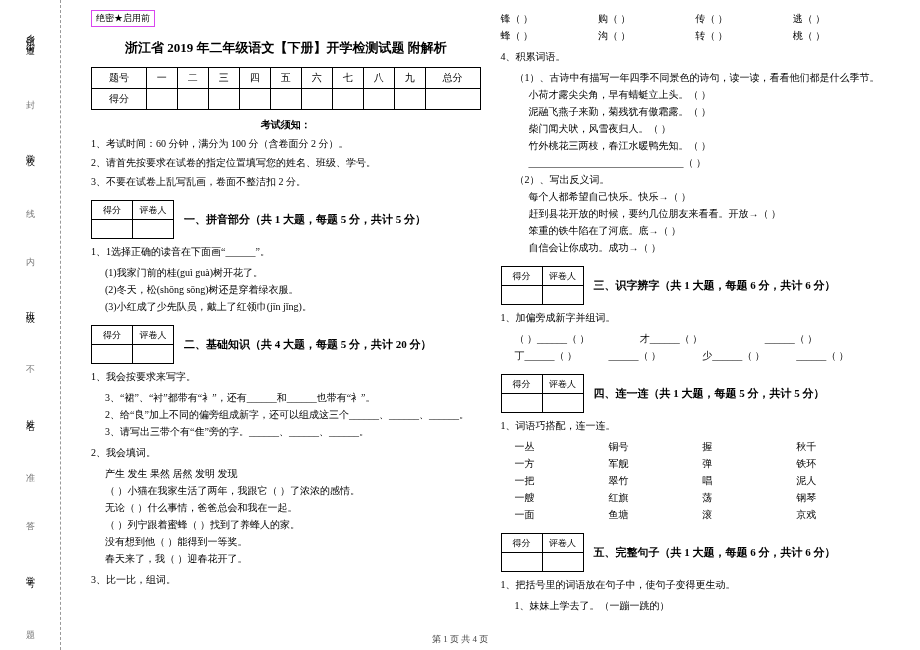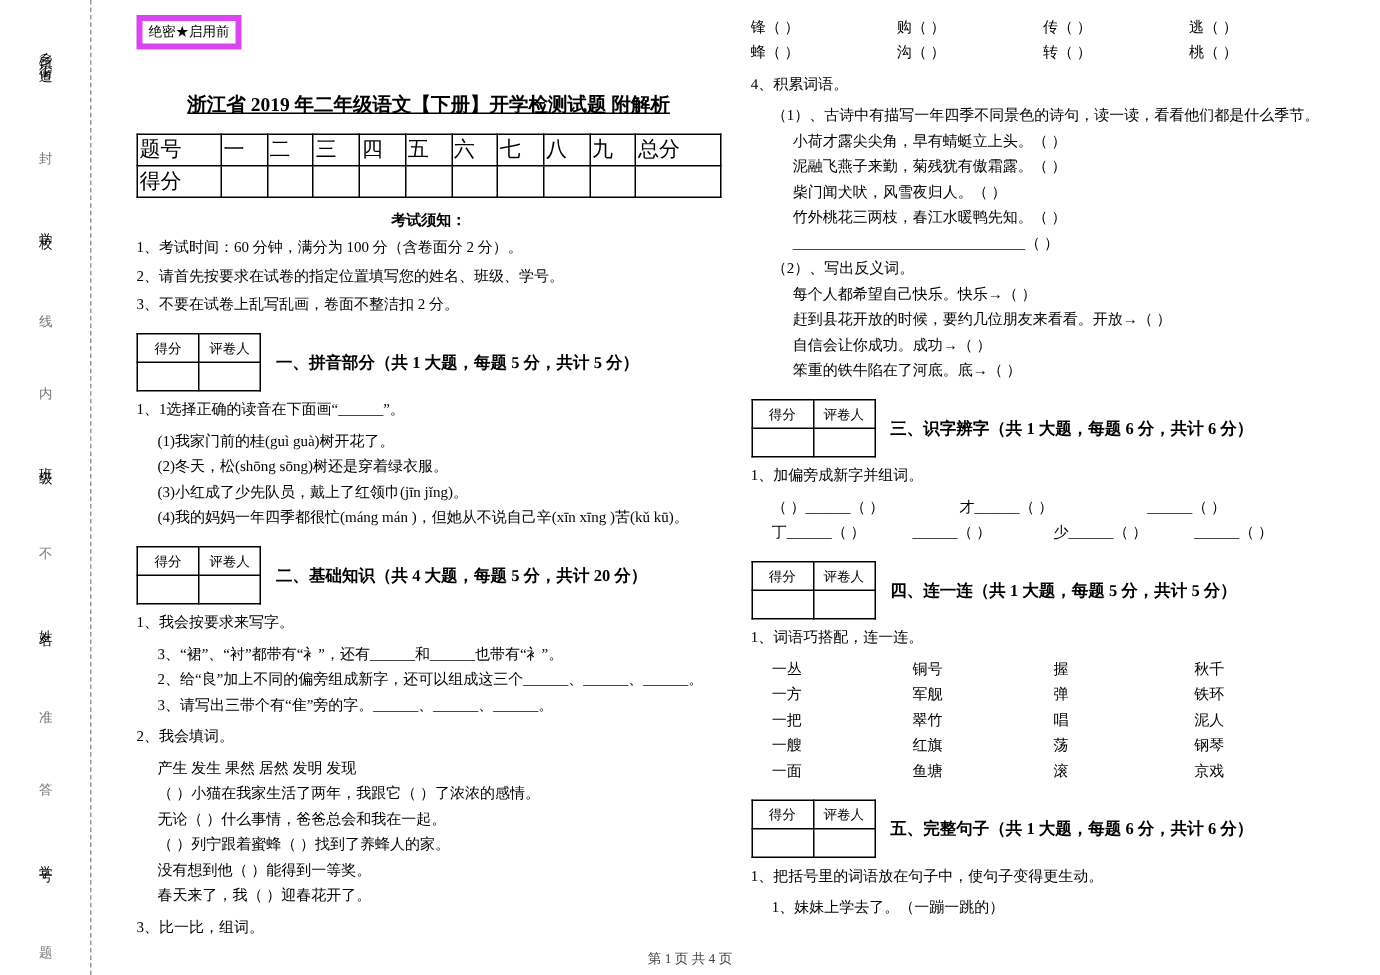--- a/index.html
+++ b/index.html
@@ -45,42 +45,41 @@
     display: flex;
     padding: 10px 20px 0 20px;
   }
   .col {
     width: 50%;
     padding: 0 10px;
     box-sizing: border-box;
   }
   .secret {
     display: inline-block;
-    border: 4px solid #d946ef;
+    border: 1px solid #d946ef;
     padding: 1px 4px;
     font-size: 9px;
-    margin-bottom: 22px;
+    margin-bottom: 6px;
   }
   h1.title {
     text-align: center;
     font-size: 13px;
     font-weight: bold;
     margin: 6px 0 10px;
-    text-decoration: underline;
   }
   table.score {
     border-collapse: collapse;
     width: 100%;
     margin-bottom: 8px;
   }
   table.score td {
     border: 1px solid #000;
-    text-align: left;
+    text-align: center;
     height: 18px;
-    font-size: 14px;
+    font-size: 10px;
   }
   .heading {
     font-weight: bold;
     font-size: 10px;
     margin: 6px 0 4px;
     text-align: center;
   }
   .notes p {
     margin: 3px 0;
     line-height: 1.6;
@@ -206,21 +205,20 @@
                 <td></td>
               </tr>
         </tbody>
           </table>
         <span class="sec-title">一、拼音部分（共 1 大题，每题 5 分，共计 5 分）</span>
       </div>
       <div class="q">1、1选择正确的读音在下面画“______”。</div>
       <div class="q-sub">(1)我家门前的桂(guì  guà)树开花了。</div>
       <div class="q-sub">(2)冬天，松(shōng  sōng)树还是穿着绿衣服。</div>
       <div class="q-sub">(3)小红成了少先队员，戴上了红领巾(jīn  jǐng)。</div>
-      <div class="q-sub">(4)我的妈妈一年四季都很忙(máng  mán )，但她从不说自己辛(xīn  xīng )苦(kǔ  kū)。</div>
 
       <div class="sec-head">
         <table class="sm">
           <tbody>
               <tr>
                 <td>得分</td>
                 <td>评卷人</td>
               </tr>
           <tr>
                 <td></td>
@@ -263,22 +261,22 @@
       <div class="q">4、积累词语。</div>
       <div class="q-sub">（1）、古诗中有描写一年四季不同景色的诗句，读一读，看看他们都是什么季节。</div>
       <div class="q-sub" style="padding-left:28px">小荷才露尖尖角，早有蜻蜓立上头。（      ）</div>
       <div class="q-sub" style="padding-left:28px">泥融飞燕子来勤，菊残犹有傲霜露。（      ）</div>
       <div class="q-sub" style="padding-left:28px">柴门闻犬吠，风雪夜归人。（      ）</div>
       <div class="q-sub" style="padding-left:28px">竹外桃花三两枝，春江水暖鸭先知。（      ）</div>
       <div class="q-sub" style="padding-left:28px">_______________________________（      ）</div>
       <div class="q-sub">（2）、写出反义词。</div>
       <div class="q-sub" style="padding-left:28px">每个人都希望自己快乐。快乐→（      ）</div>
       <div class="q-sub" style="padding-left:28px">赶到县花开放的时候，要约几位朋友来看看。开放→（      ）</div>
+      <div class="q-sub" style="padding-left:28px">笨重的铁牛陷在了河底。底→（      ）</div>
       <div class="q-sub" style="padding-left:28px">自信会让你成功。成功→（      ）</div>
-      <div class="q-sub" style="padding-left:28px">笨重的铁牛陷在了河底。底→（      ）</div>
 
       <div class="sec-head">
         <table class="sm">
           <tbody>
               <tr>
                 <td>得分</td>
                 <td>评卷人</td>
               </tr>
           <tr>
                 <td></td>

